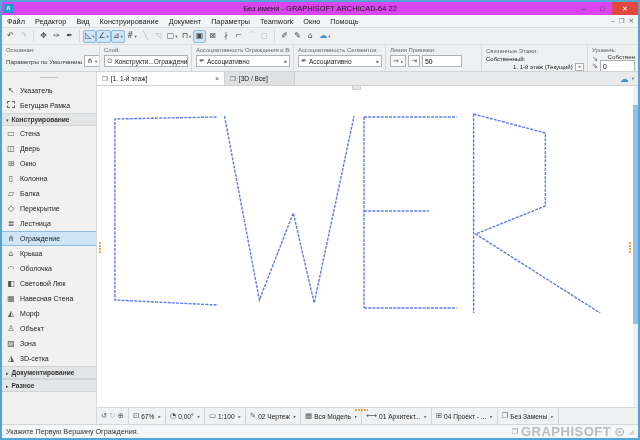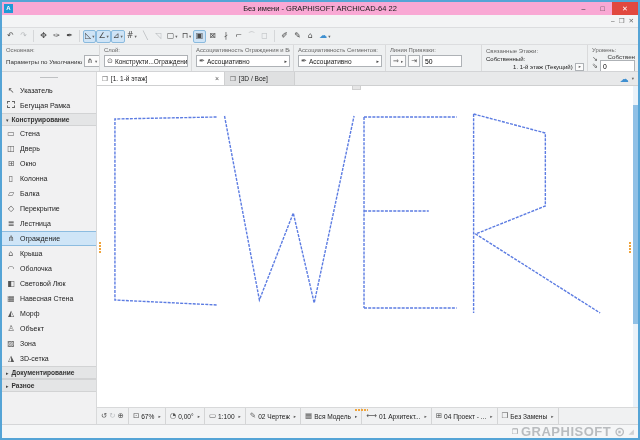--- a/index.html
+++ b/index.html
@@ -1,21 +1,21 @@
 <!DOCTYPE html>
 <html><head>
 <meta charset="utf-8">
 <style>
   html,body{margin:0;padding:0;background:#9a9a9a;}
   *{box-sizing:border-box;}
   body{font-family:"Liberation Sans","DejaVu Sans",sans-serif;-webkit-font-smoothing:antialiased;}
   .window{width:640px;height:440px;border:2px solid #55a4d6;background:#eef0f1;display:flex;flex-direction:column;position:relative;overflow:hidden;}
 
   
-  .titlebar{height:13px;background:#f9a8d4;display:flex;align-items:center;position:relative;flex:0 0 13px;}
+  .titlebar{height:13px;background:#d946ef;display:flex;align-items:center;position:relative;flex:0 0 13px;}
   .appicon{width:9px;height:9px;background:#1f9ad6;color:#fff;font-size:6px;line-height:9px;text-align:center;margin-left:2px;font-weight:bold;}
   .wtitle{position:absolute;left:0;right:0;text-align:center;font-size:7.5px;color:#1c1c1c;white-space:nowrap;}
   .wbtns{margin-left:auto;display:flex;height:13px;position:relative;}
   .wbtn{width:19px;height:13px;font-size:7px;color:#333;display:flex;align-items:center;justify-content:center;}
   .wbtn.close{width:26px;background:#e1483f;color:#fff;}
 
   
   .menubar{height:13px;background:#f3f4f5;border-bottom:1px solid #dcdddf;display:flex;align-items:center;flex:0 0 13px;}
   .mi{padding:0 5px;font-size:7.3px;color:#222;white-space:nowrap;}
   .mdi{margin-left:auto;display:flex;gap:4px;padding-right:4px;font-size:6.5px;color:#666;}
@@ -98,20 +98,31 @@
     <div class="appicon">A</div>
     <div class="wtitle">Без имени - GRAPHISOFT ARCHICAD-64 22</div>
     <div class="wbtns">
       <div class="wbtn">–</div>
       <div class="wbtn">□</div>
       <div class="wbtn close">✕</div>
     </div>
   </div>
 
   <div class="menubar">
+    <span id="menuItems" style="display:flex;">
+        <span class="mi">Файл</span>
+        <span class="mi">Редактор</span>
+        <span class="mi">Вид</span>
+        <span class="mi">Конструирование</span>
+        <span class="mi">Документ</span>
+        <span class="mi">Параметры</span>
+        <span class="mi">Teamwork</span>
+        <span class="mi">Окно</span>
+        <span class="mi">Помощь</span>
+      </span>
     <span class="mdi">
       <span>–</span>
       <span>❐</span>
       <span>✕</span>
     </span>
   </div>
 
   <div class="toolbar" id="toolbarRow">
       <span class="tbtn">
         <span class="tg">↶</span>
@@ -447,20 +458,21 @@
           <div class="bbg">
             <span class="bico">❐</span>
             <span class="blab">Без Замены</span>
             <span class="bdd">▸</span>
           </div>
         </div>
     </div>
   </div>
 
   <div class="statusbar">
+    <span class="smsg">Укажите Первую Вершину Ограждения.</span>
     <span class="sright">
       <span class="stack">❐</span>
       <span class="brand">GRAPHISOFT</span>
       <span class="brand">⊙</span>
       <span class="grip">◢</span>
     </span>
   </div>
 
 </div>
 

